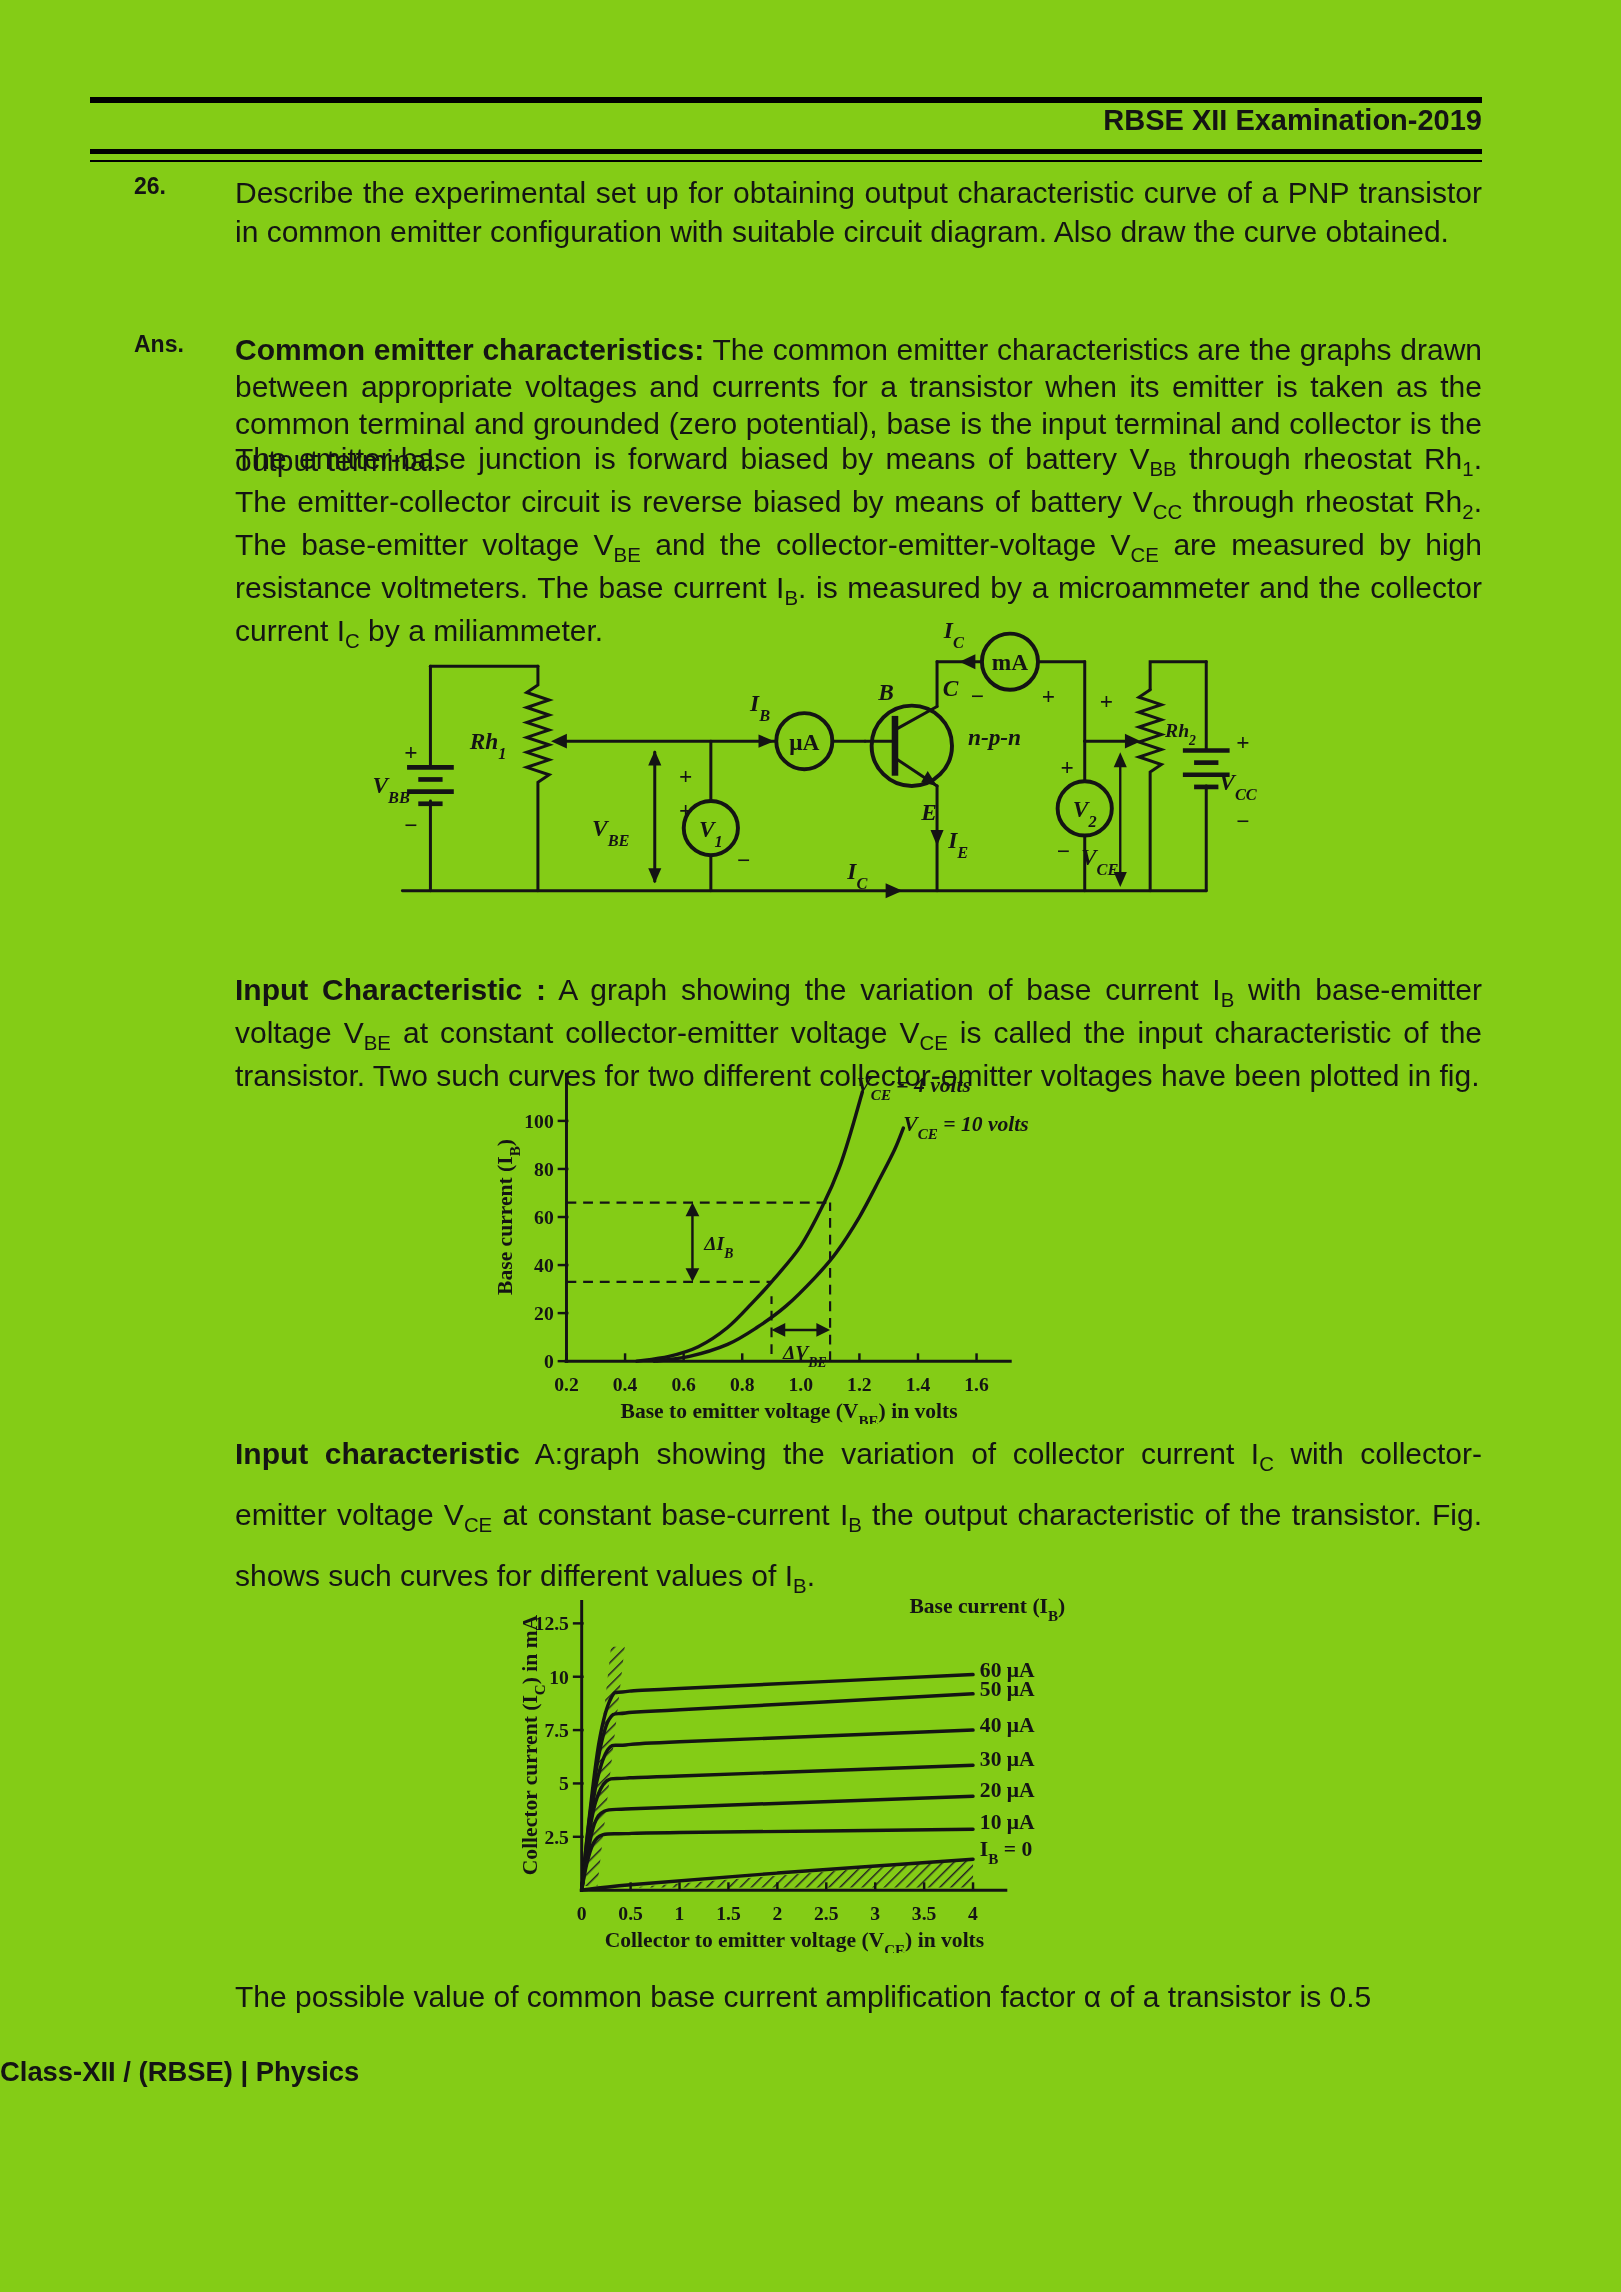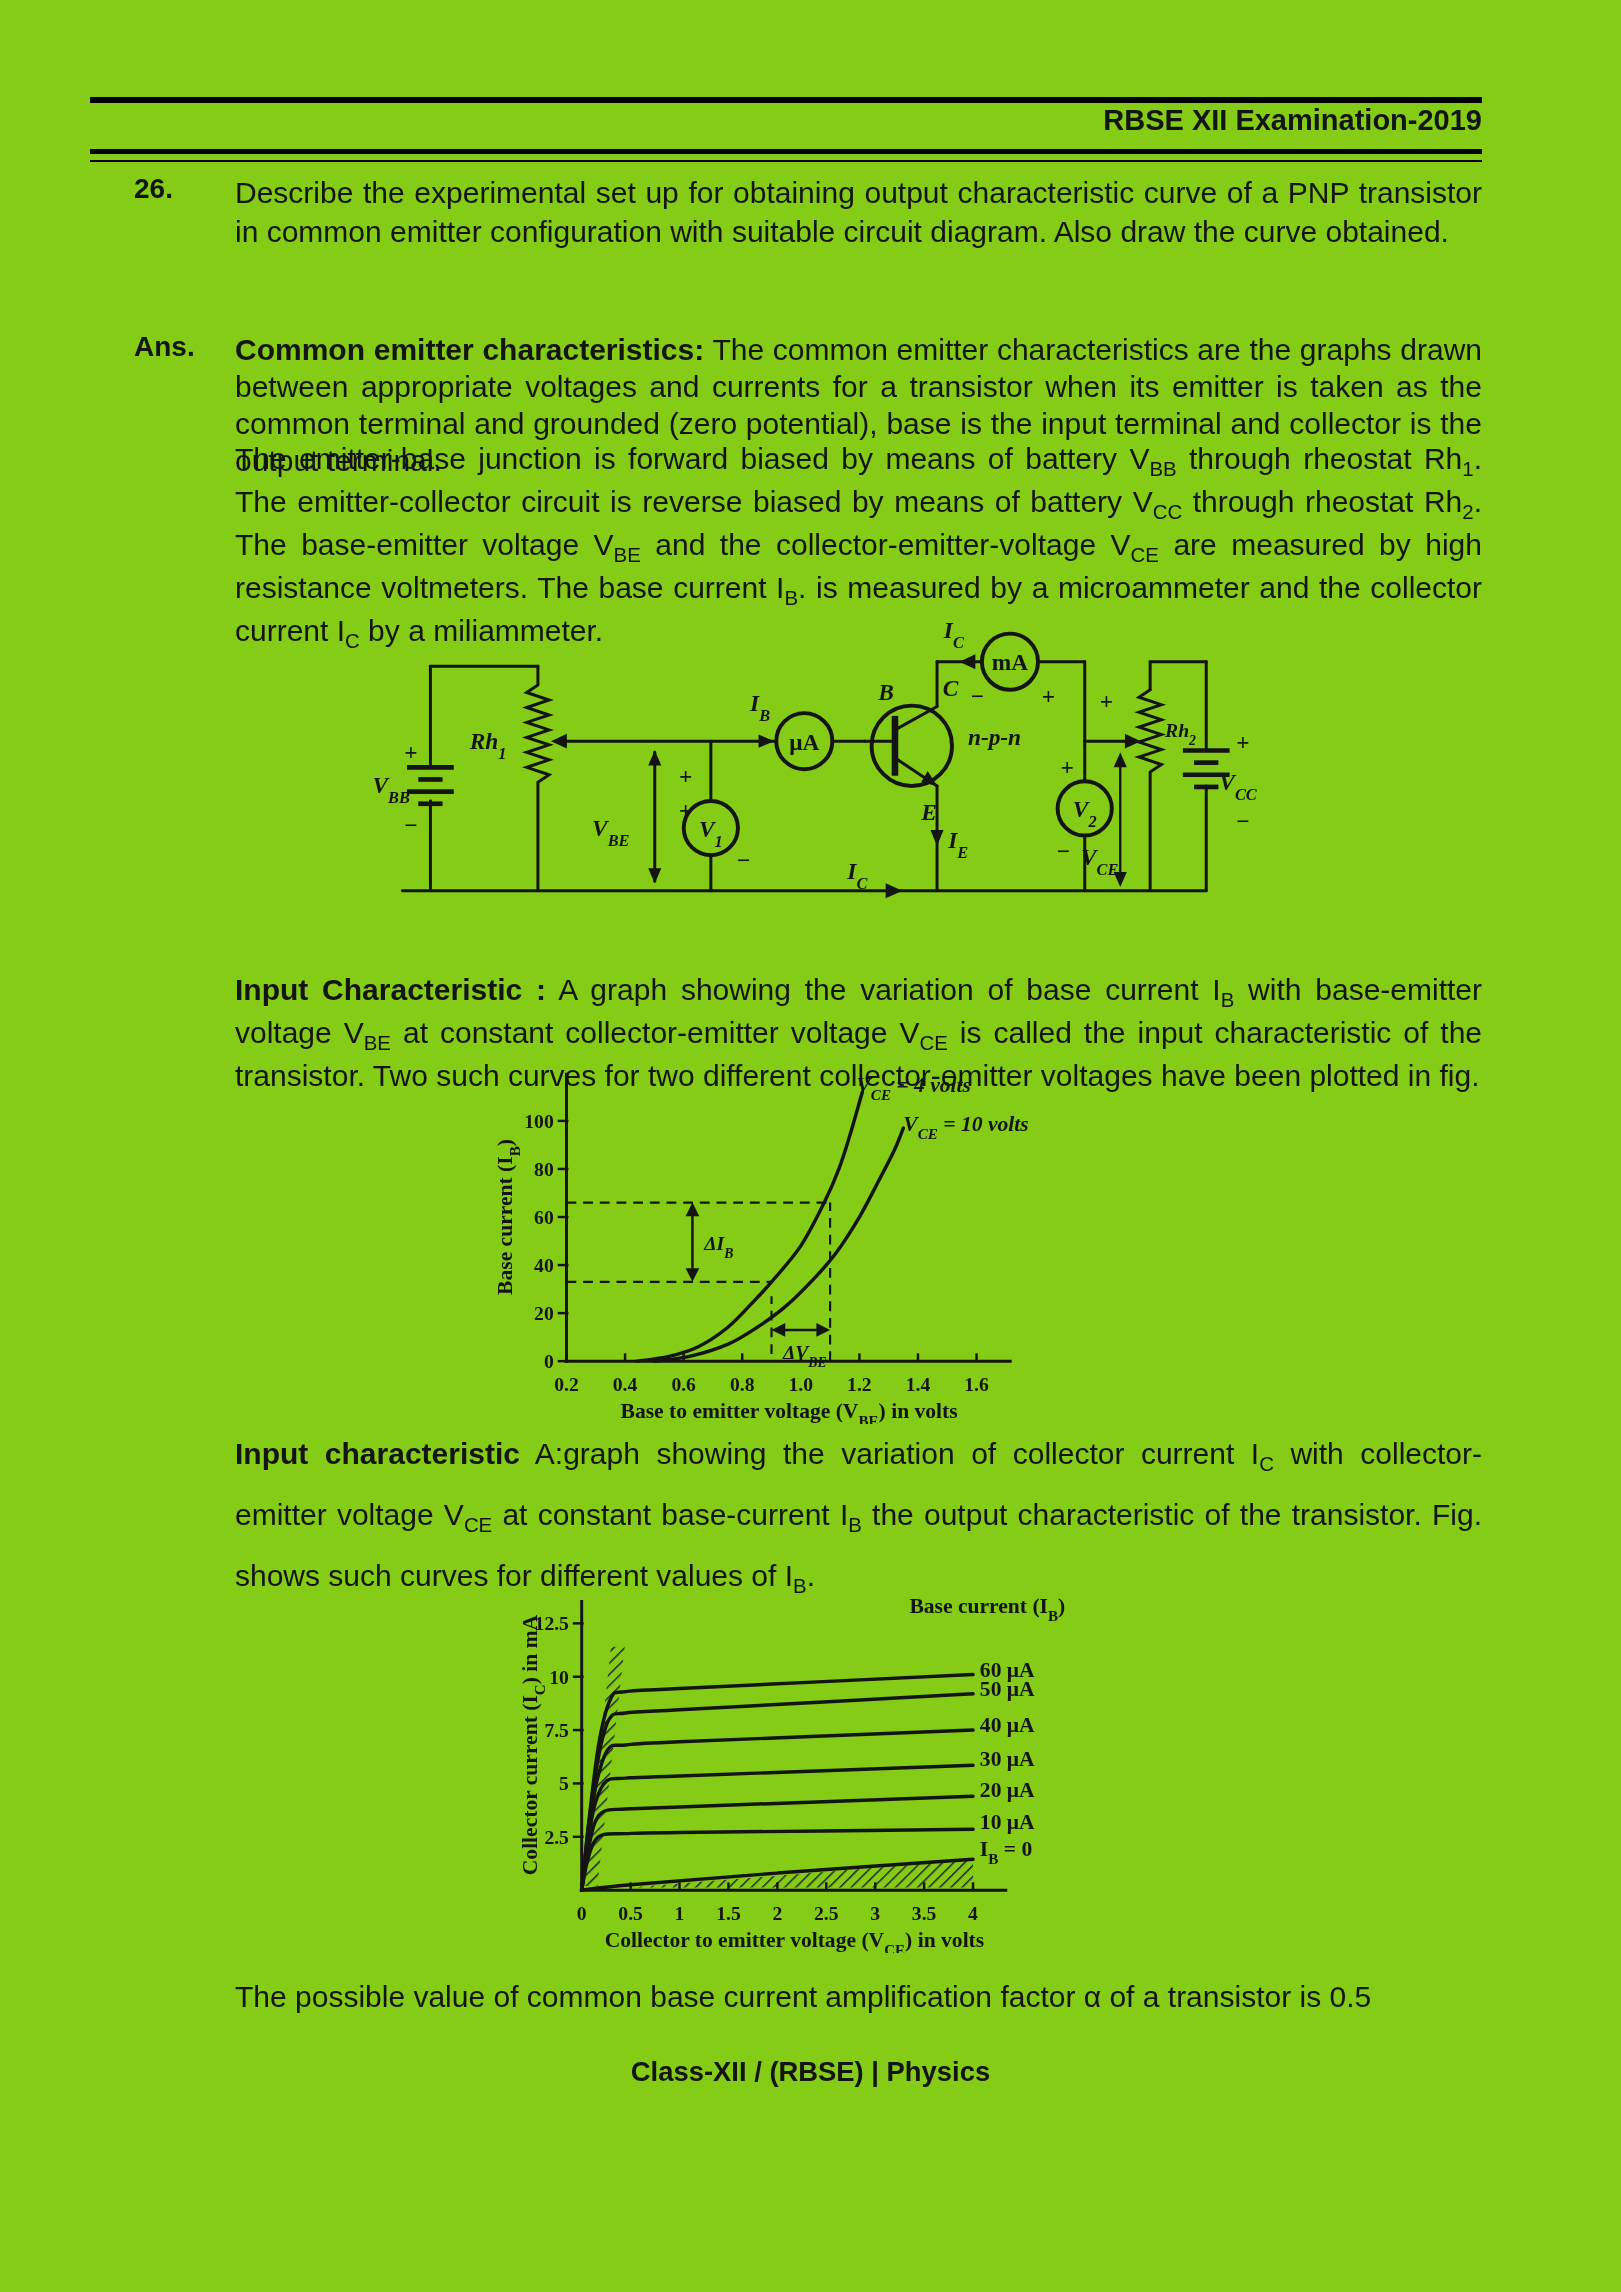--- a/index.html
+++ b/index.html
@@ -4,32 +4,32 @@
 <style>
   html,body{margin:0;padding:0;background:#9a9a9a;}
   .page{position:relative;width:1621px;height:2293px;background:#84cc16;color:#141414;
         font-family:"Liberation Sans",sans-serif;overflow:hidden;}
   .rule-top{position:absolute;left:90px;top:97px;width:1392px;height:5.9px;background:#000;}
   .header-title{position:absolute;left:90px;top:104px;width:1392px;text-align:right;
         font-size:29px;font-weight:bold;}
   .rule-double{position:absolute;left:90px;top:149px;width:1392px;height:12.7px;
         border-top:5.9px solid #000;border-bottom:2.9px solid #000;box-sizing:border-box;}
   .para{position:absolute;left:235px;width:1247px;font-size:30px;text-align:justify;}
-  .lead{position:absolute;left:134px;font-size:28px;font-weight:bold;}
+  .lead{position:absolute;left:134px;font-size:23px;font-weight:bold;}
   .q1{top:173px;line-height:39px;}
   .q2{top:253px;}
   .q3{top:292px;}
   .ans1{top:331px;line-height:37px;}
   .ans2{top:437px;line-height:43px;}
   .inputp{top:968px;line-height:43px;}
   .outp{top:1423px;line-height:61px;}
   .closing{top:1980px;text-align:left;}
   sub{font-size:68%;line-height:0;}
   b{font-weight:bold;}
-  .footer-title{position:absolute;left:0;top:2056px;width:1621px;text-align:center;
+  .footer-title{position:absolute;left:0;top:2056px;width:1621px;
         font-size:27.4px;font-weight:bold;}
   .ftbl{position:absolute;left:121px;top:2100px;width:1400px;height:95px;
         border:3.9px solid #000;box-sizing:border-box;}
   .ftbl-div{position:absolute;left:365px;top:0;bottom:0;width:2.9px;background:#000;}
   .ftbl-mid{position:absolute;left:365px;right:0;top:45px;height:2.9px;background:#000;}
   .ftbl-black{position:absolute;left:1253px;right:0;top:48px;bottom:0;background:#000;
         color:#fff;font-size:19.6px;font-weight:bold;display:flex;align-items:center;justify-content:center;}
   svg{position:absolute;}
   .w{stroke:#141414;stroke-width:3.2;fill:none;stroke-linecap:round;}
   .plate{stroke:#141414;stroke-width:5;fill:none;}

